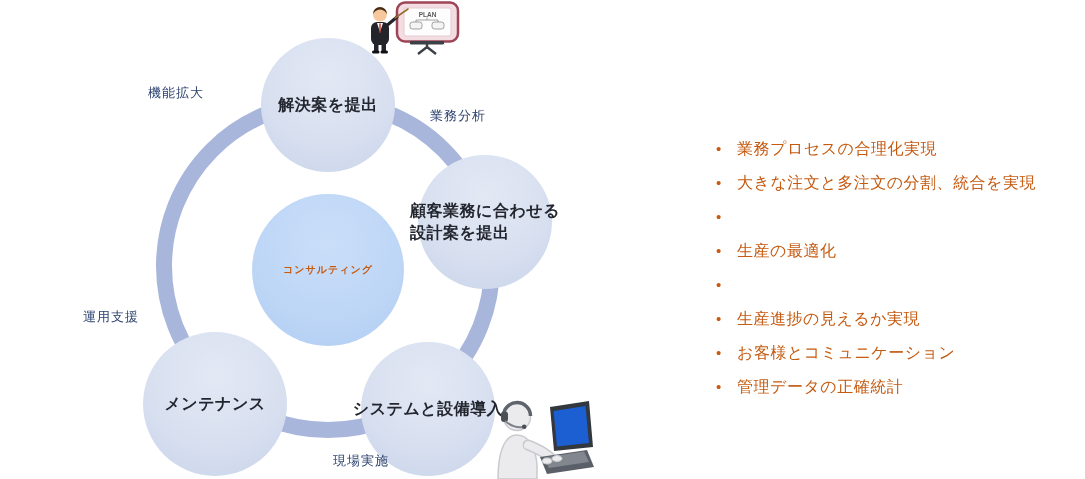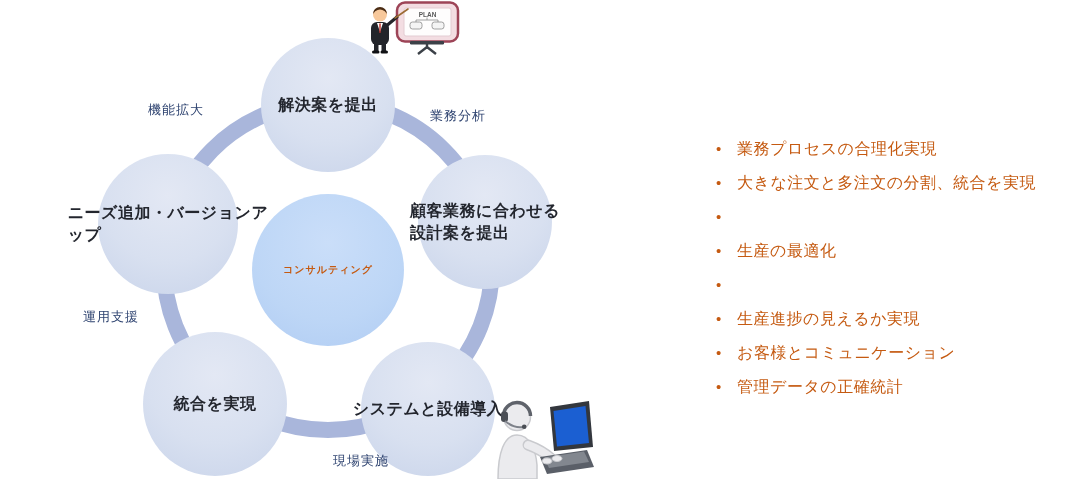--- a/index.html
+++ b/index.html
@@ -70,29 +70,25 @@
     <div class="node" style="left:418px;top:155px;width:134px;height:134px;">
       <span class="label">顧客業務に合わせる
 設計案を提出</span>
     </div>
 
     <div class="node" style="left:361px;top:342px;width:134px;height:134px;">
       <span class="label">システムと設備導入</span>
     </div>
 
     <div class="node" style="left:143px;top:332px;width:144px;height:144px;">
-      <span class="label">統合を実現</span>
+      <span class="label">メンテナンス</span>
     </div>
 
-    <div class="node" style="left:98px;top:154px;width:140px;height:140px;">
-      <span class="label">ニーズ追加・バージョンア
-ップ</span>
-    </div>
 
-    <div class="edge-label" style="left:148px;top:101px;">機能拡大</div>
+    <div class="edge-label" style="left:148px;top:84px;">機能拡大</div>
     <div class="edge-label" style="left:430px;top:107px;text-align:right;">業務分析</div>
     <div class="edge-label" style="left:83px;top:308px;">運用支援</div>
     <div class="edge-label" style="left:285px;top:452px;margin-left:48px;">現場実施</div>
 
     <svg class="clipart" style="left:360px;top:0;width:102px;height:56px;" viewBox="0 0 102 56">
       <g>
         <rect x="37" y="2.5" width="61" height="39" rx="8" fill="#f3dde2" stroke="#9d4457" stroke-width="2.5"></rect>
         <rect x="44" y="8" width="47" height="28" rx="2" fill="#fefdfd" stroke="#e3ccd2" stroke-width="1"></rect>
         <text x="67.5" y="16.5" font-size="6.5" font-weight="bold" fill="#5a5a5a" text-anchor="middle">PLAN</text>
         <path d="M67 17.5 V20 M56 22 V20 H78 V22" stroke="#8a8a8a" fill="none" stroke-width="0.8"></path>

